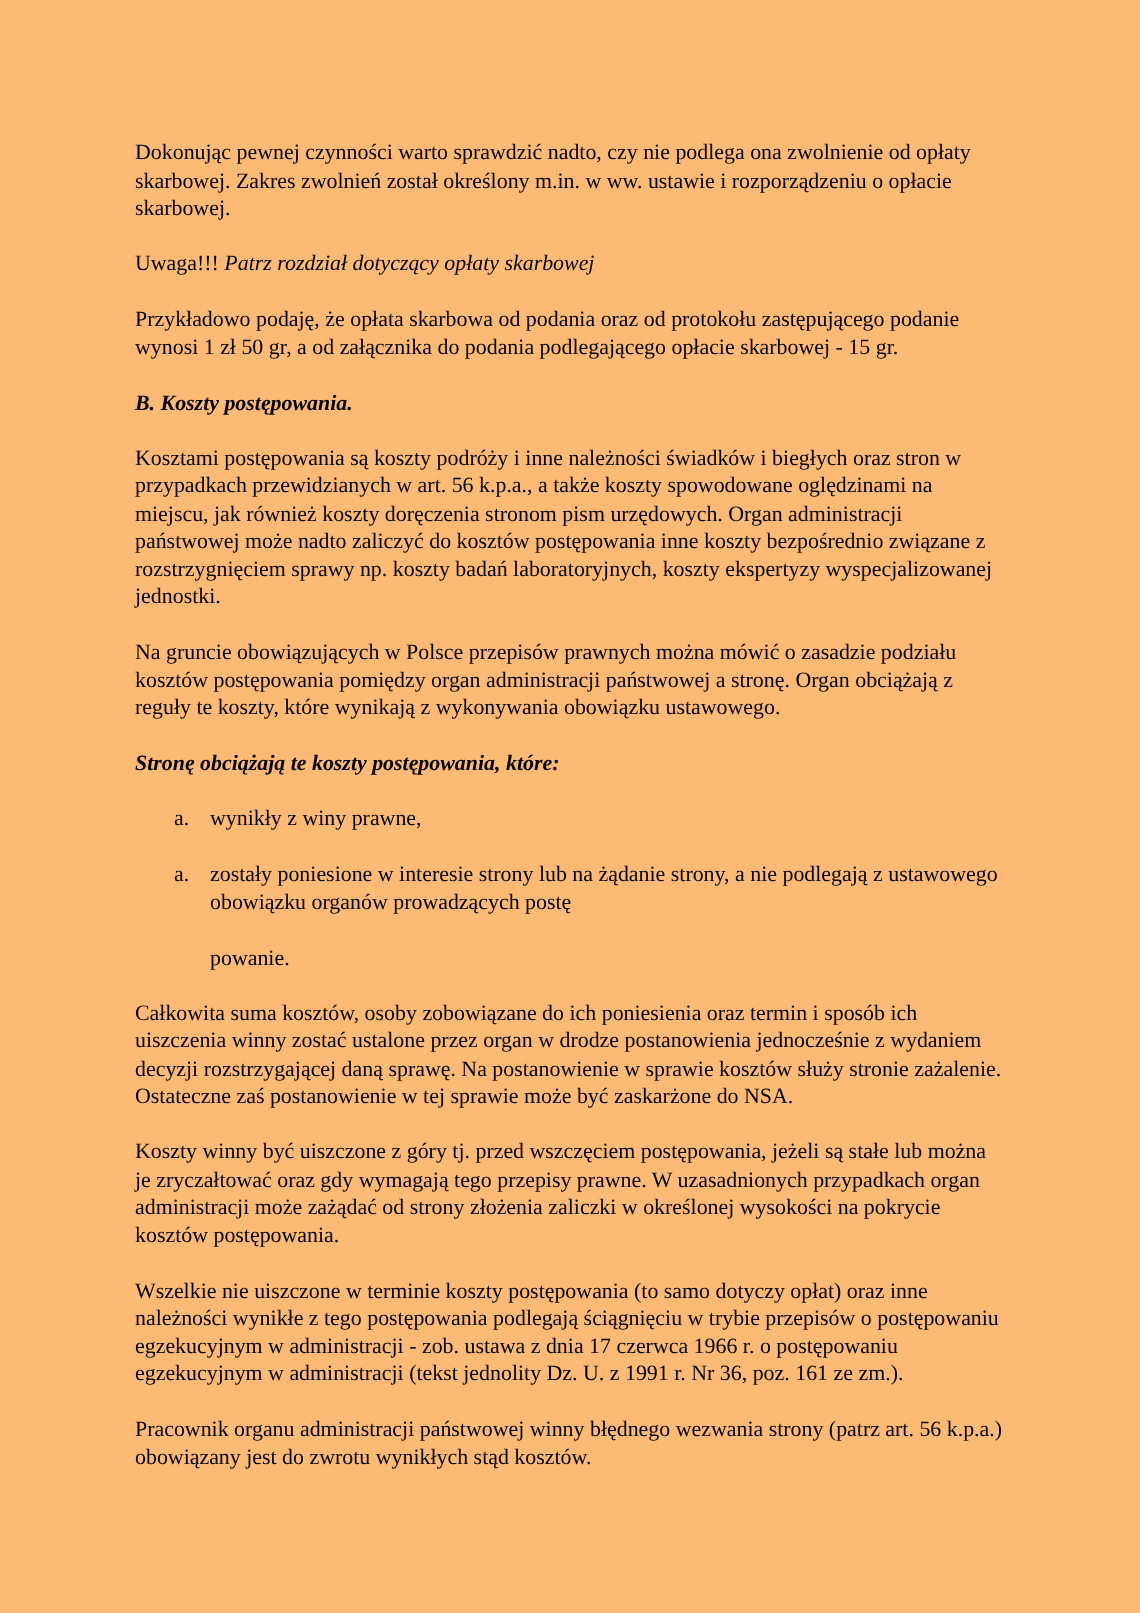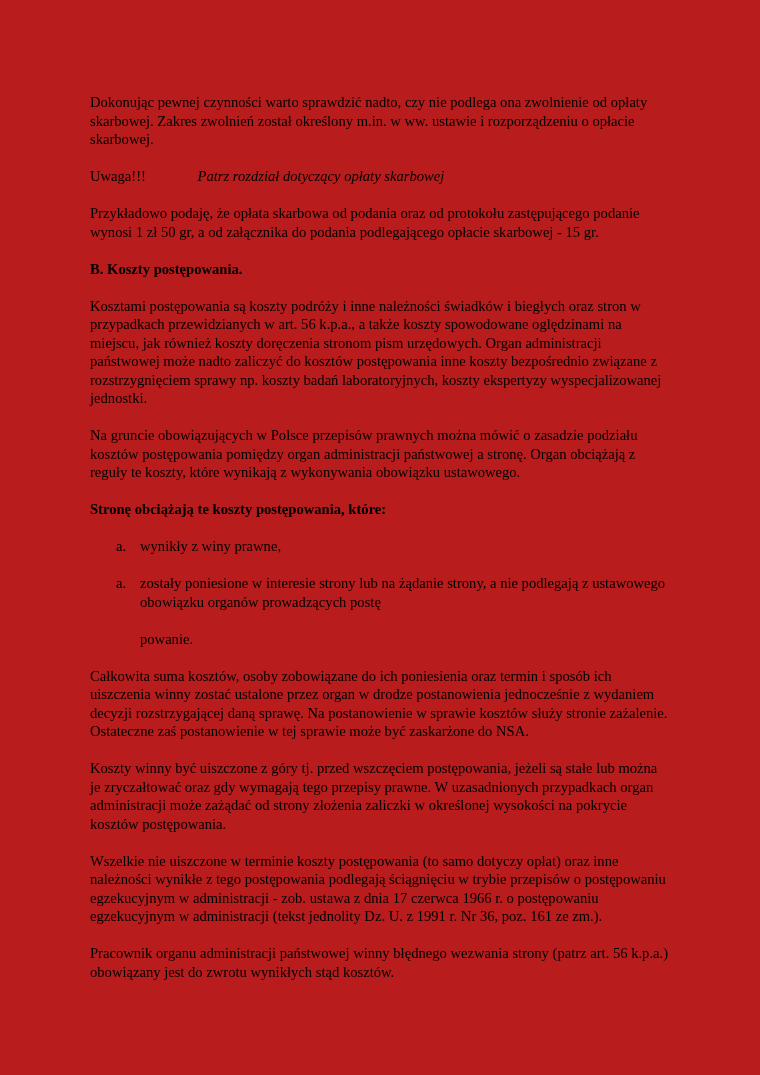--- a/index.html
+++ b/index.html
@@ -14,33 +14,34 @@
     font-family: "Liberation Serif", "DejaVu Serif", serif;
     font-size: 14.6px;
     line-height: 18.5px;
     -webkit-font-smoothing: antialiased;
   }
   .page {
     width: 760px;
     height: 1075px;
     box-sizing: border-box;
     padding: 93px 90px 0 90px;
-    background: #b91c1c;
+    background: #fdba74;
     overflow: hidden;
   }
   .para {
     margin: 0 0 18.5px 0;
     text-align: left;
     word-spacing: normal;
   }
   .bold { font-weight: normal; }
-  .italic { font-style: italic; margin-left: 48px; }
+  .italic { font-style: italic; }
   .heading {
     font-weight: bold;
     margin: 0 0 18.5px 0;
+    font-style: italic;
   }
   .list-item {
     display: flex;
     margin: 0 0 18.5px 0;
     padding-left: 26px;
   }
   .list-marker {
     flex: 0 0 24px;
     width: 24px;
   }

